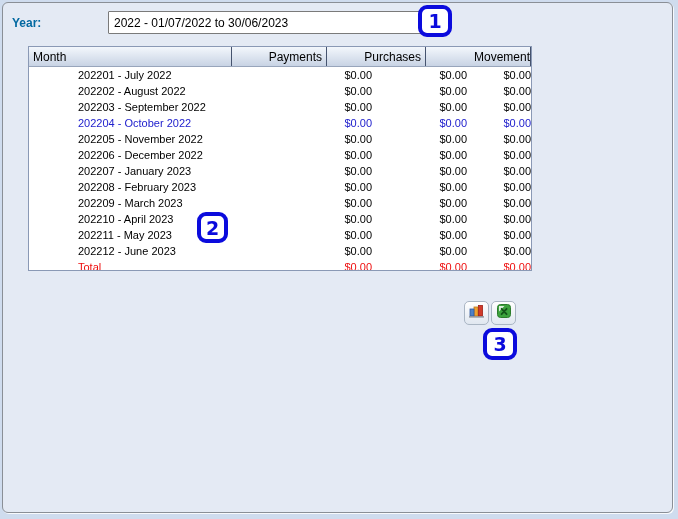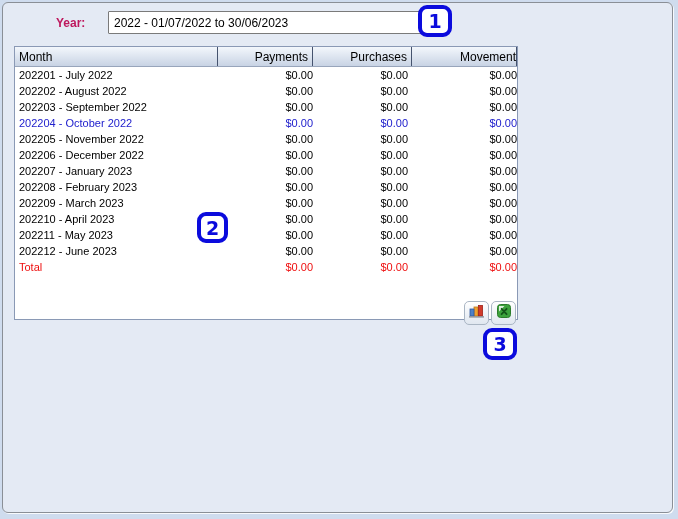--- a/index.html
+++ b/index.html
@@ -7,45 +7,45 @@
   body { font-family:"Liberation Sans", sans-serif; background:#cfdcee; overflow:hidden; }
   .screen { position:relative; width:678px; height:519px; }
 
   .panel {
     position:absolute; left:2px; top:2px; width:671px; height:511px;
     background:#e4eaf4; border:1px solid #8a8f96; border-radius:6px;
     box-shadow:1px 1px 0 rgba(255,255,255,0.85);
   }
 
   .year-label {
-    position:absolute; left:12px; top:16px; font-size:12px; font-weight:bold; color:#be185d;margin-left:44px;
+    position:absolute; left:12px; top:16px; font-size:12px; font-weight:bold; color:#0369a1;
   }
   .year-select {
     position:absolute; left:108px; top:11px; width:336px; height:23px;
     background:#fff; border:1px solid #7a7a7a; border-radius:1px;
     display:flex; align-items:center; font-size:12px; color:#000; cursor:default;
   }
   .year-select .sel-text { flex:1; padding-left:5px; white-space:nowrap; overflow:hidden; }
   .year-select .chev { width:22px; display:flex; align-items:center; justify-content:center; }
 
   .table {
-    position:absolute; left:14px; top:46px; width:504px; height:274px;
+    position:absolute; left:28px; top:46px; width:504px; height:225px;
     background:#fff; border:1px solid #8a99b5; overflow:hidden;
   }
   .thead {
     display:flex; height:20px; font-size:12px; color:#000;
     background:linear-gradient(#f3f7fc, #c8d3e4);
     border-bottom:1px solid #98a5bb;
   }
   .th { display:flex; align-items:center; border-right:1px solid #45536e; height:100%; }
   .c0 { width:203px; padding-left:4px; }
   .c1 { width:99px;  justify-content:flex-end; padding-right:4px; text-align:right; }
   .c2 { width:95px;  justify-content:flex-end; padding-right:4px; text-align:right; }
   .c3 { flex:1;      justify-content:flex-end; text-align:right; }
-  .tr { display:flex; height:16px; font-size:11px; color:#000; align-items:flex-start; }
+  .tr { display:flex; height:16px; font-size:11px; color:#000; align-items:flex-start;margin-left:45px; }
   .td { display:flex; align-items:center; height:100%; }
   .tr.hl { color:#2121cd; }
   .tr.total-row { color:#ee0f0f; }
 
   .icon-btn {
     position:absolute; width:25px; height:24px;
     border:1px solid #aab6c4; border-radius:5px;
     background:linear-gradient(#ffffff, #e0e7f0);
     display:flex; align-items:center; justify-content:center; cursor:pointer;
   }

